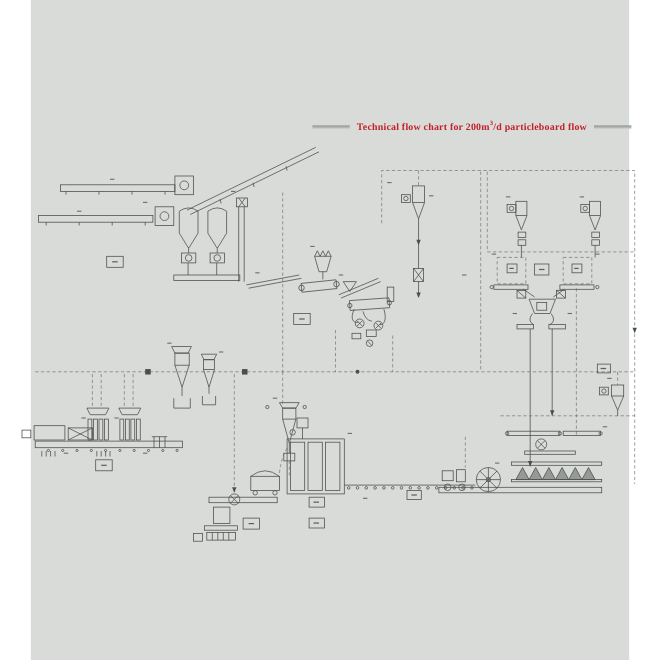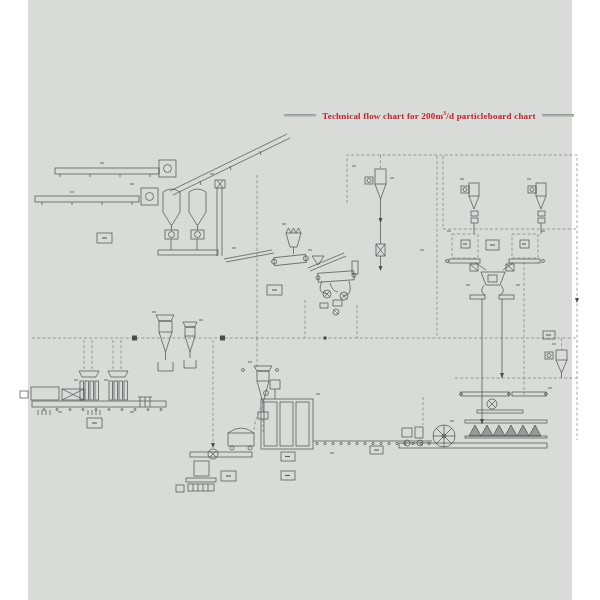--- a/index.html
+++ b/index.html
@@ -22,21 +22,21 @@
   .mark{stroke:#5a5d5b;stroke-width:1.1;}
 </style>
 </head>
 <body>
 
 <div id="stage">
   <div id="panel"></div>
 
   <div id="titlebar">
     <div class="rule"></div>
-    <div id="title"><span>Technical flow chart for 200m</span><sup>3</sup><span>/d particleboard chart</span></div>
+    <div id="title"><span>Technical flow chart for 200m</span><sup>3</sup><span>/d particleboard flow</span></div>
     <div class="rule"></div>
   </div>
 
   <svg width="600" height="600" viewBox="0 0 600 600">
     <defs>
       <pattern id="dh" width="4" height="4" patternUnits="userSpaceOnUse">
         <path d="M0,4 L4,0" stroke="#5a5d5b" stroke-width="0.6"></path>
       </pattern>
       <pattern id="vh" width="2.6" height="4" patternUnits="userSpaceOnUse">
         <line x1="1.3" y1="0" x2="1.3" y2="4" stroke="#5a5d5b" stroke-width="0.6"></line>

